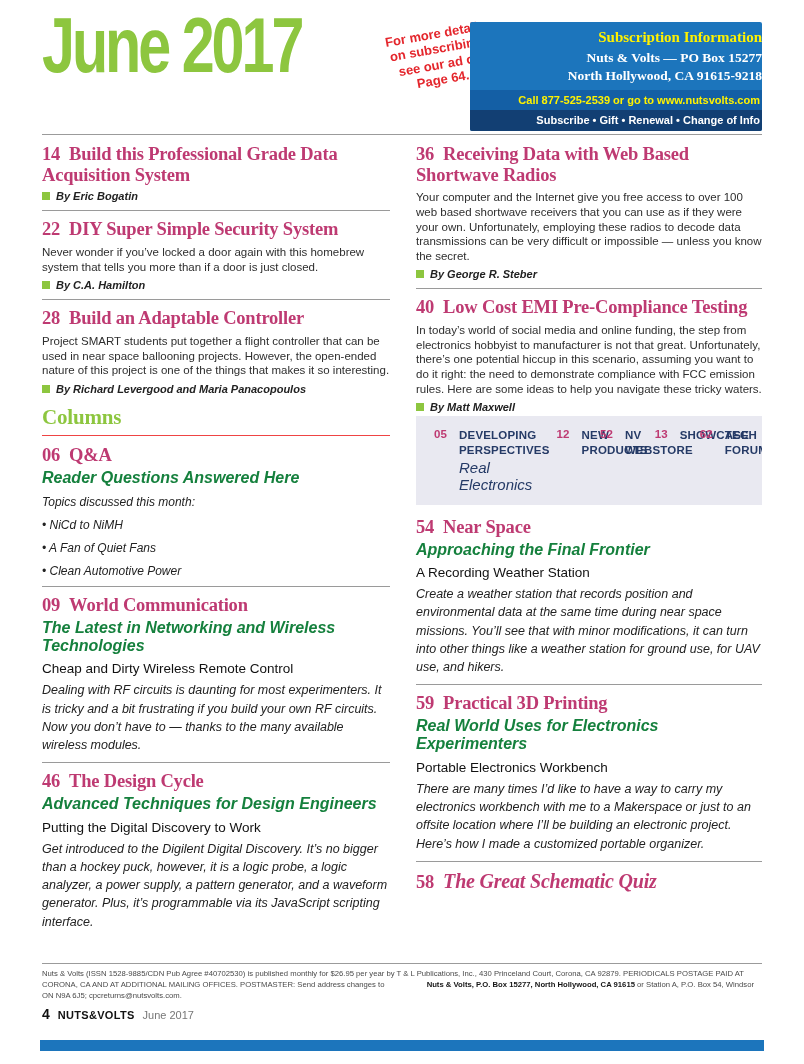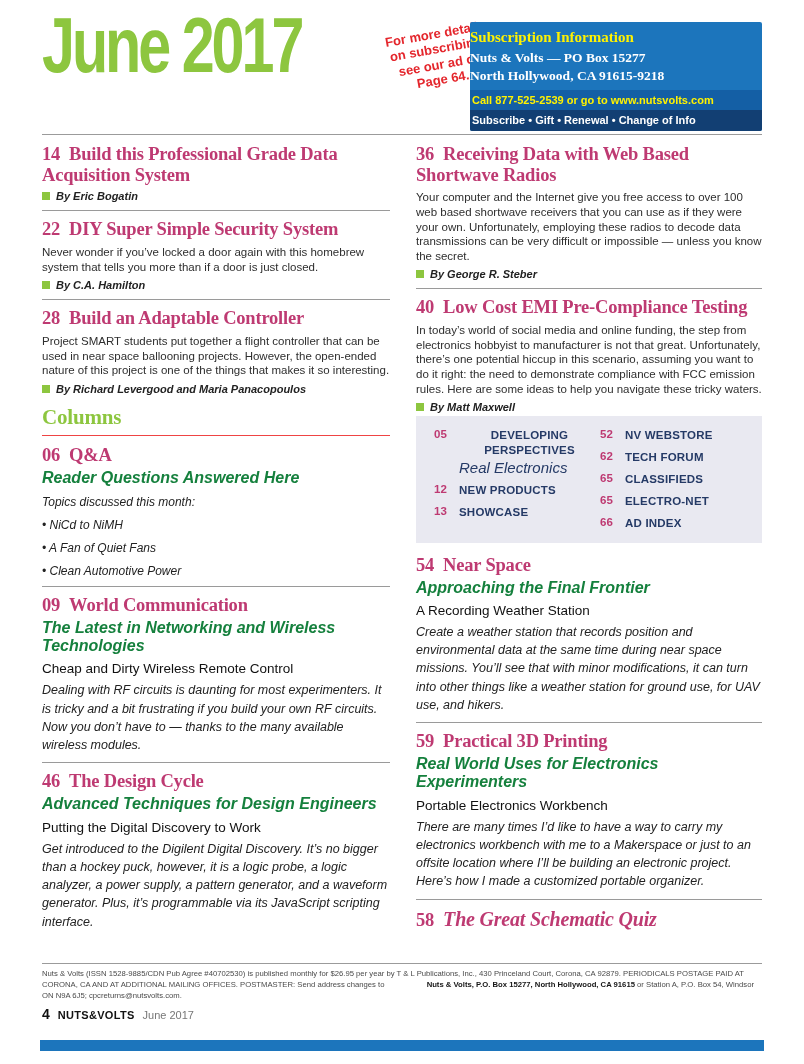--- a/index.html
+++ b/index.html
@@ -18,21 +18,21 @@
     font-size:78px; line-height:0.95; color:#8DC63F;
     letter-spacing:-4px; transform:scaleX(0.76); transform-origin:left top;
   }
   .sub-note {
     position:absolute; left:316px; top:26px; width:162px;
     transform:rotate(-10deg); color:#E4262C; font-weight:bold;
     font-size:13px; line-height:1.18; text-align:center;
   }
   .sub-box {
     position:absolute; right:0; top:22px; width:292px; background:#1C75BC;
-    text-align:left; padding-top:7px; border-radius:2px; overflow:hidden;
+    text-align:right; padding-top:7px; border-radius:2px; overflow:hidden;
   }
   .sub-box-title { color:#FFF200; font-family:"Liberation Serif","DejaVu Serif",serif; font-weight:bold; font-size:15px; margin-bottom:3px; }
   .sub-box-addr  { color:#fff; font-family:"Liberation Serif","DejaVu Serif",serif; font-weight:bold; font-size:13.5px; line-height:1.3; }
   .sub-box-call  { margin-top:6px; background:#145FA5; color:#FFF200; font-weight:bold; font-size:11px; padding:4px 2px; }
   .sub-box-options { background:#123F73; color:#fff; font-weight:bold; font-size:11px; padding:4px 2px 5px; }
 
   .rule-full { margin:0 42px; border-top:1px solid #9b9b9b; }
 
   
   .columns-wrap { display:flex; gap:26px; margin:9px 42px 0; height:816px; overflow:hidden; }
@@ -63,26 +63,26 @@
   .ibody    { font-size:12.5px; font-style:italic; line-height:1.46; color:#222; margin-top:5px; }
   .qa-intro  { font-size:12px; font-style:italic; color:#222; margin-top:8px; }
   .qa-bullet { font-size:12px; font-style:italic; color:#222; margin-top:9px; }
 
   
   .dept-title {
     text-align:center; color:#8DC63F; font-family:"Liberation Serif","DejaVu Serif",serif;
     font-weight:bold; font-size:32px; letter-spacing:-0.5px; margin:8px 0 8px;
   }
   .dept-box { background:#E9E9F1; display:flex; padding:12px 8px 12px 18px; }
-  .dept-col { display:flex; flex-direction:column; gap:7px; }
+  .dept-col { display:flex; flex-direction:row; gap:7px; }
   .dept-col.left  { width:166px; flex:none; }
   .dept-col.right { flex:1; }
   .dept-item  { display:flex; gap:8px; }
   .dept-pg    { color:#BE3A72; font-weight:bold; font-size:11.5px; width:17px; flex:none; }
-  .dept-label { display:block; color:#253A66; font-weight:bold; font-size:11.5px; line-height:1.3; letter-spacing:0.2px;text-align:center; }
+  .dept-label { display:block; color:#253A66; font-weight:bold; font-size:11.5px; line-height:1.3; letter-spacing:0.2px; }
   .dept-sub   { display:block; color:#253A66; font-style:italic; font-weight:normal; font-size:15px; margin-top:1px; }
 
   
   .bottom-rule { position:absolute; left:42px; right:42px; top:963px; border-top:1px solid #9b9b9b; }
   .fine-print  { position:absolute; left:42px; right:42px; top:968px; font-size:7.7px; line-height:1.45; color:#4a4a4a; }
   .fine-print b { color:#151515;padding-left:40px; }
   .page-footer { position:absolute; left:42px; top:1006px; display:flex; align-items:baseline; gap:8px; }
   .f-num   { font-weight:bold; font-size:14px; color:#111; }
   .f-brand { font-weight:bold; font-size:11px; color:#111; letter-spacing:0.3px; }
   .f-issue { font-size:11px; color:#777; }

